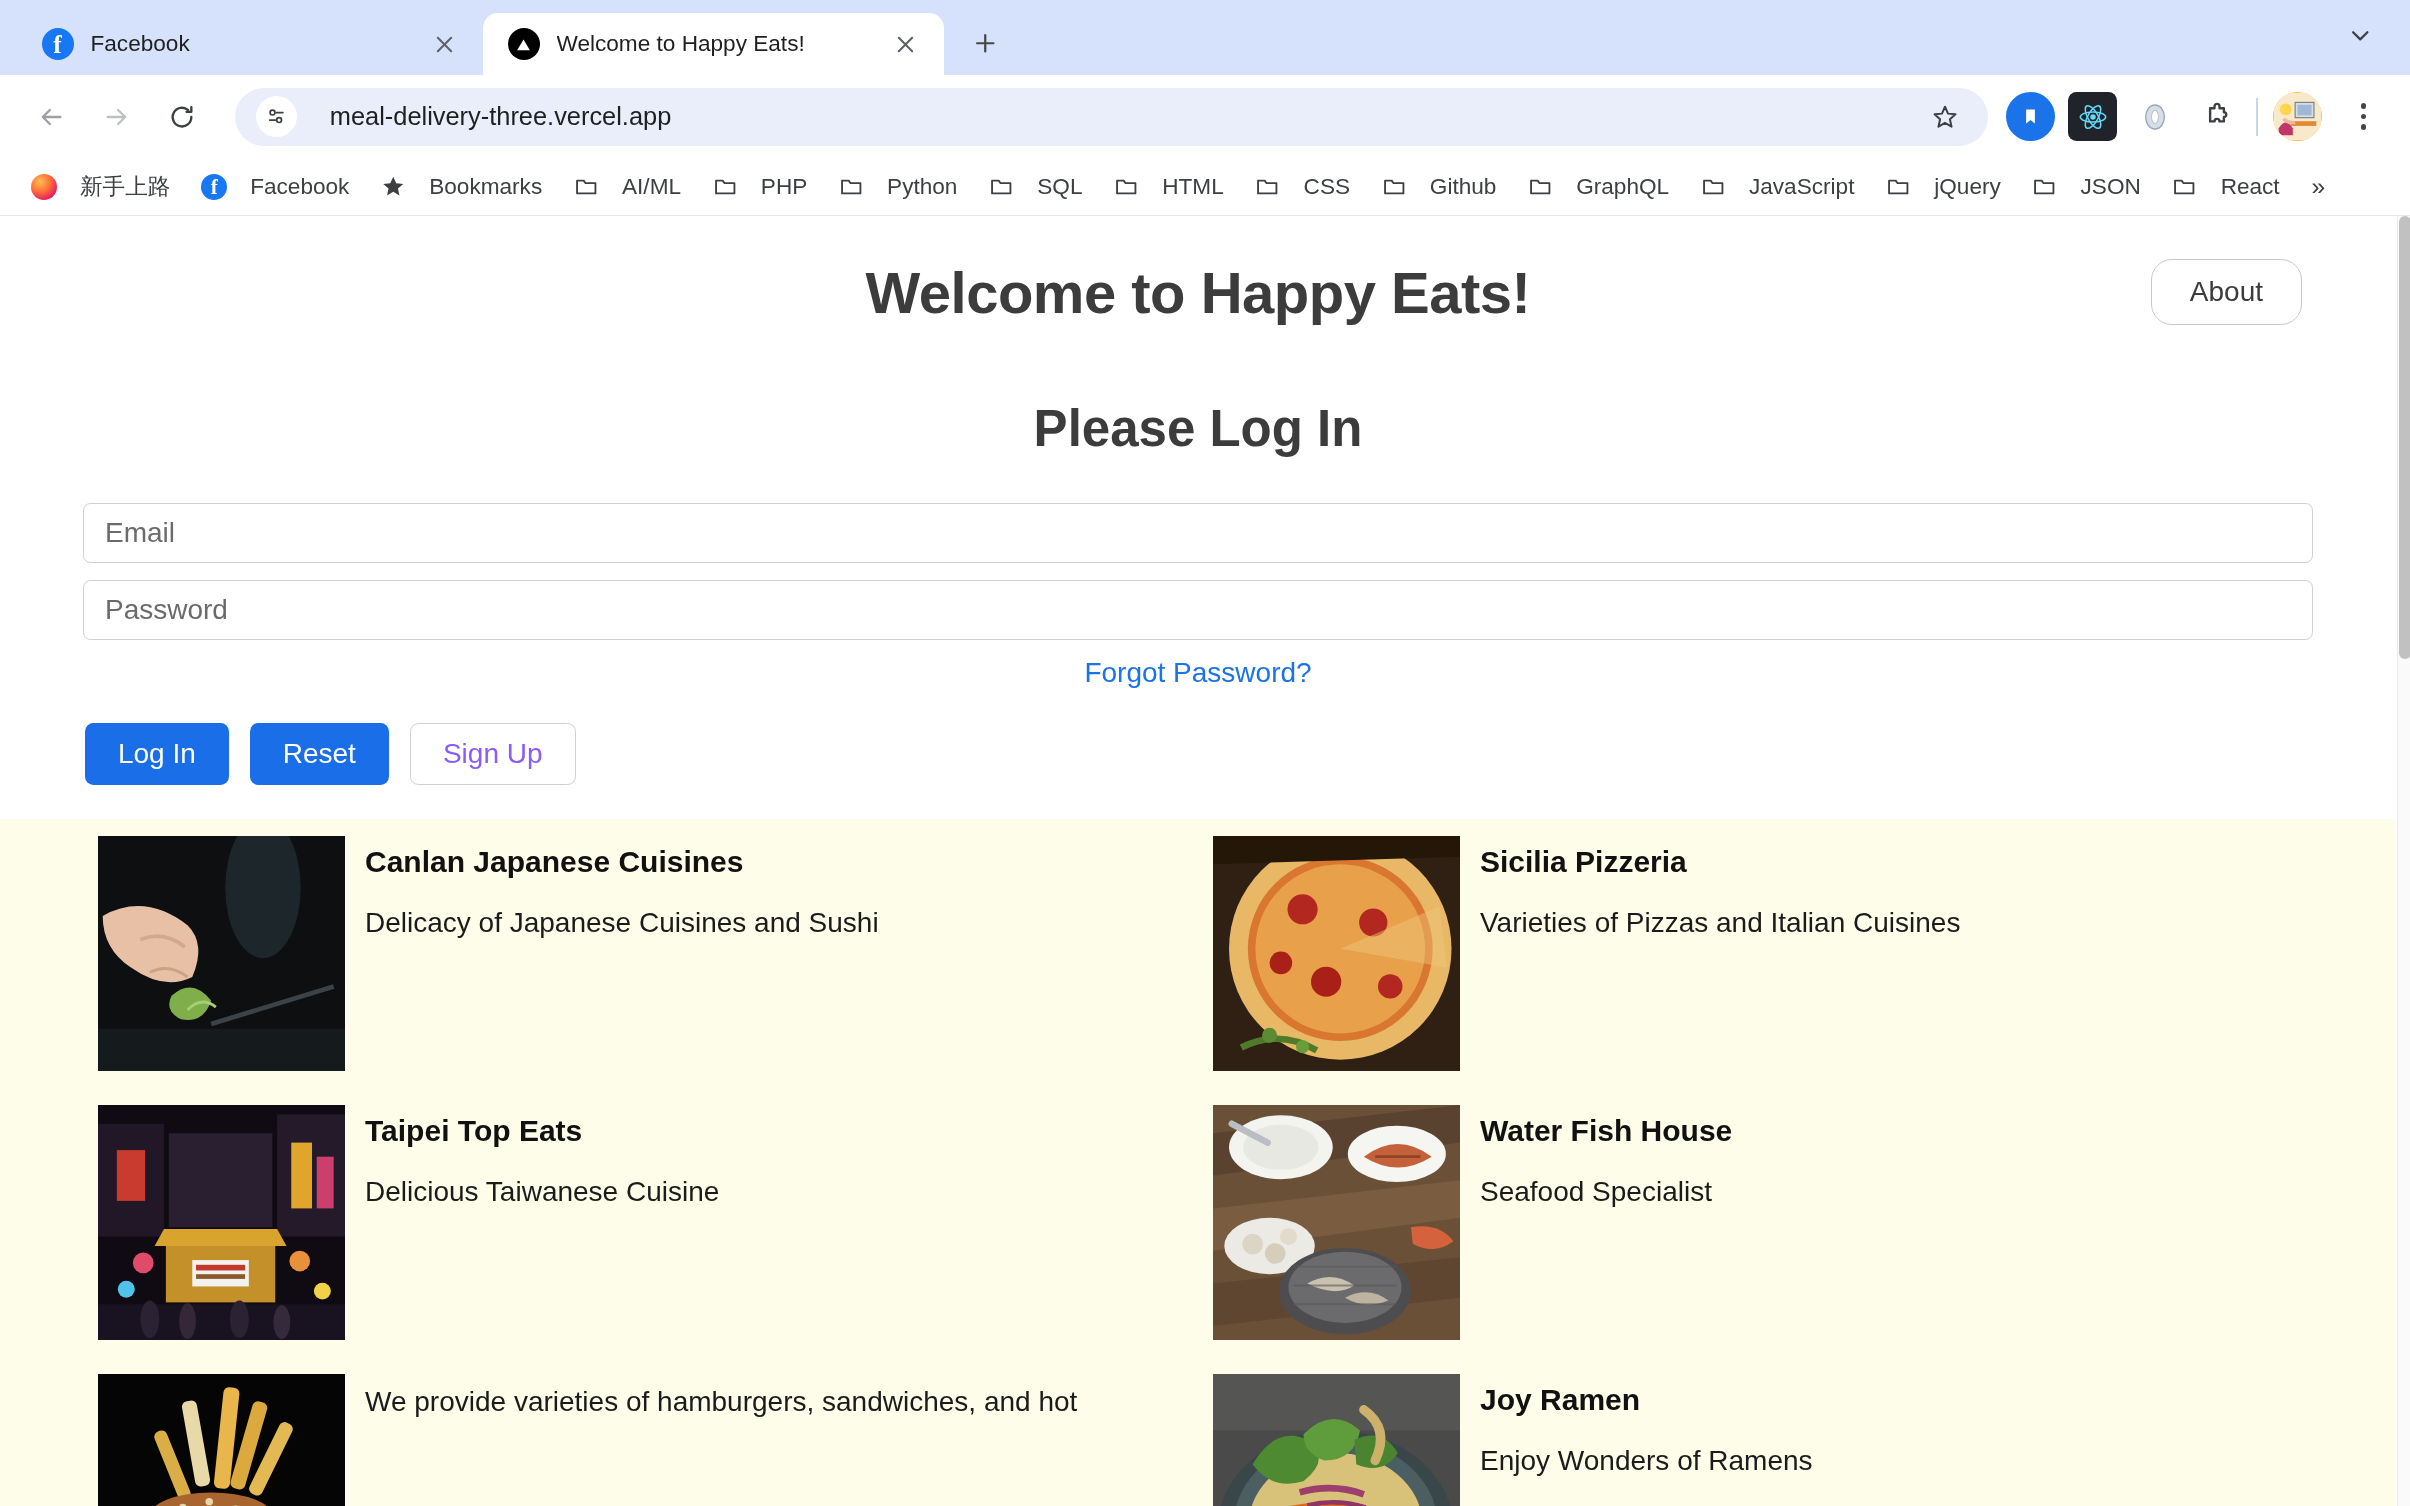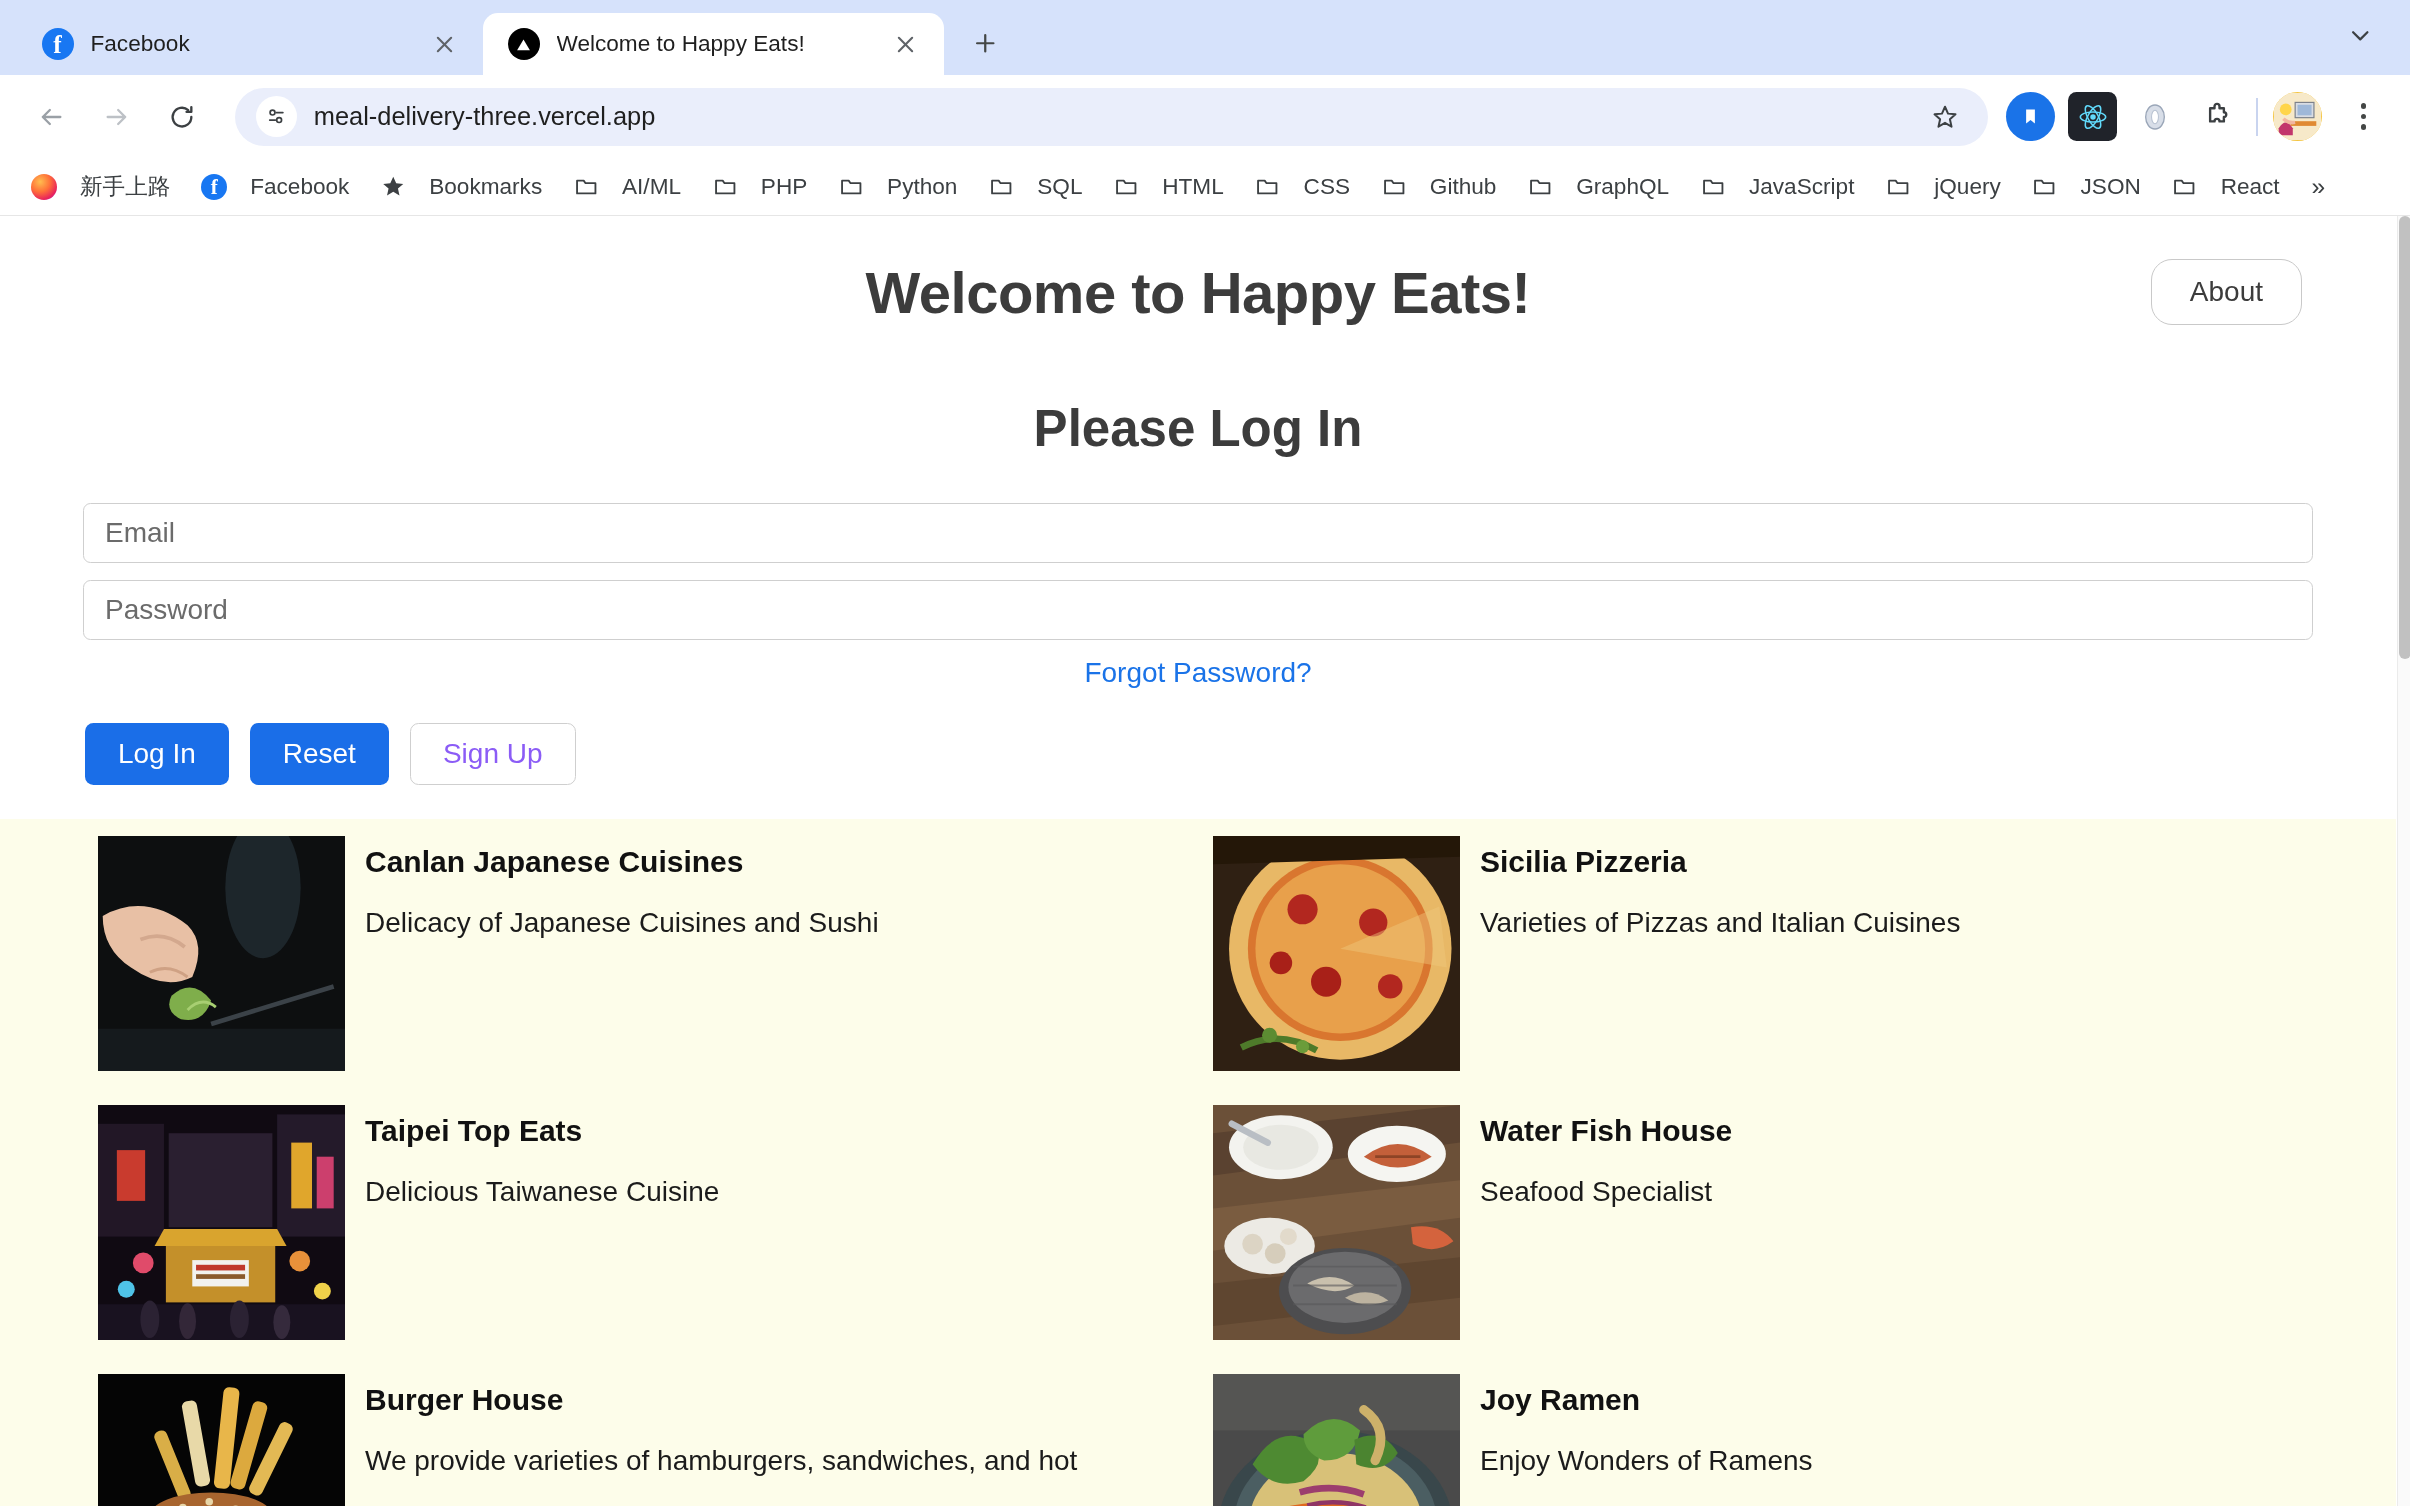--- a/index.html
+++ b/index.html
@@ -103,20 +103,21 @@
   }
   .omnibox {
     flex: 1;
     height: 58px;
     background: #eaeefb;
     border-radius: 30px;
     display: flex;
     align-items: center;
     margin: 0 13px 0 17px;
     padding: 0 15px 0 21px;
+    gap: 16px;
   }
   .omni-icon {
     width: 41px; height: 41px;
     border-radius: 50%;
     background: #fff;
     display: flex; align-items: center; justify-content: center;
     flex: 0 0 41px;
     margin-right: 17px;
   }
   .omni-url {
@@ -749,21 +750,20 @@
               <ellipse cx="120" cy="152" rx="66" ry="26" fill="#a8652f"></ellipse>
               <circle cx="90" cy="142" r="4" fill="#e8d6a8"></circle>
               <circle cx="118" cy="136" r="4" fill="#e8d6a8"></circle>
               <circle cx="146" cy="144" r="4" fill="#e8d6a8"></circle>
               <circle cx="105" cy="150" r="3" fill="#e0cd9e"></circle>
               <circle cx="136" cy="152" r="3" fill="#e0cd9e"></circle>
               <ellipse cx="120" cy="228" rx="86" ry="22" fill="#2a170b"></ellipse>
             </svg>
           </div>
           <div class="rest-body">
-            <div class="rest-name">Burger House</div>
             <div class="rest-desc">We provide varieties of hamburgers, sandwiches, and hot</div>
           </div>
         </div>
 
         <div class="rest-card">
           <div class="rest-thumb">
             <svg viewBox="0 0 262 250" width="247" height="235" preserveAspectRatio="none">
               <rect width="262" height="250" fill="#4a4a4a"></rect>
               <rect x="0" y="0" width="262" height="60" fill="#555553"></rect>
               <ellipse cx="130" cy="165" rx="125" ry="105" fill="#39474b"></ellipse>

